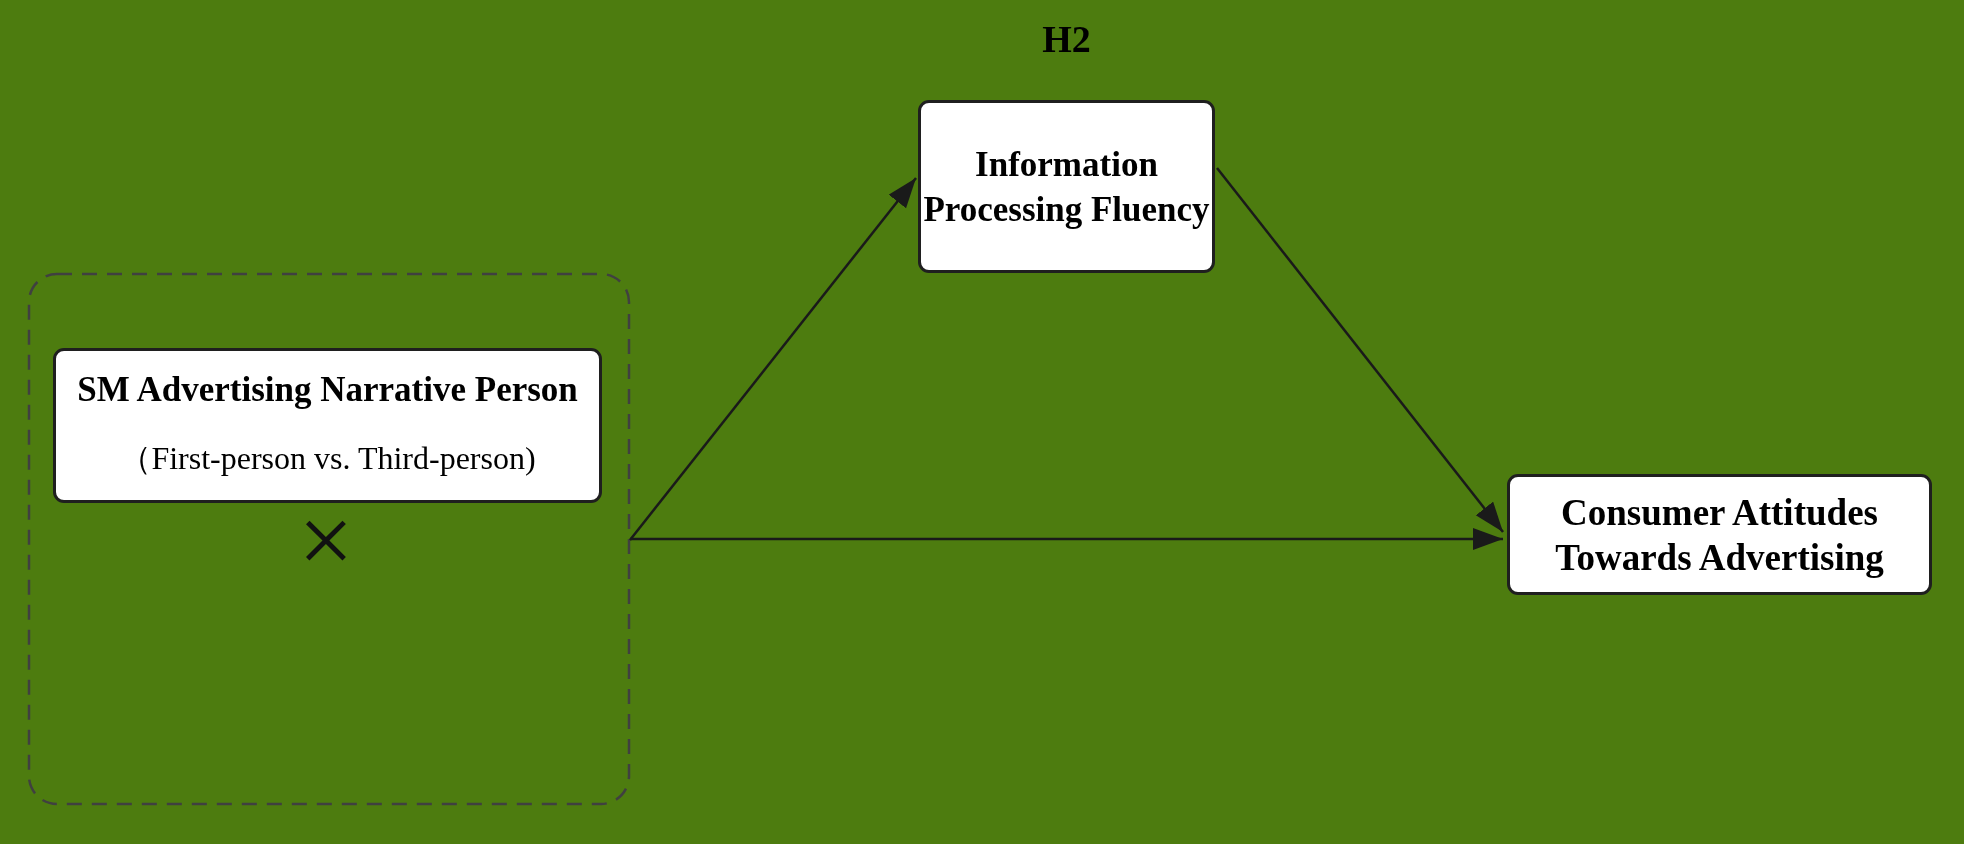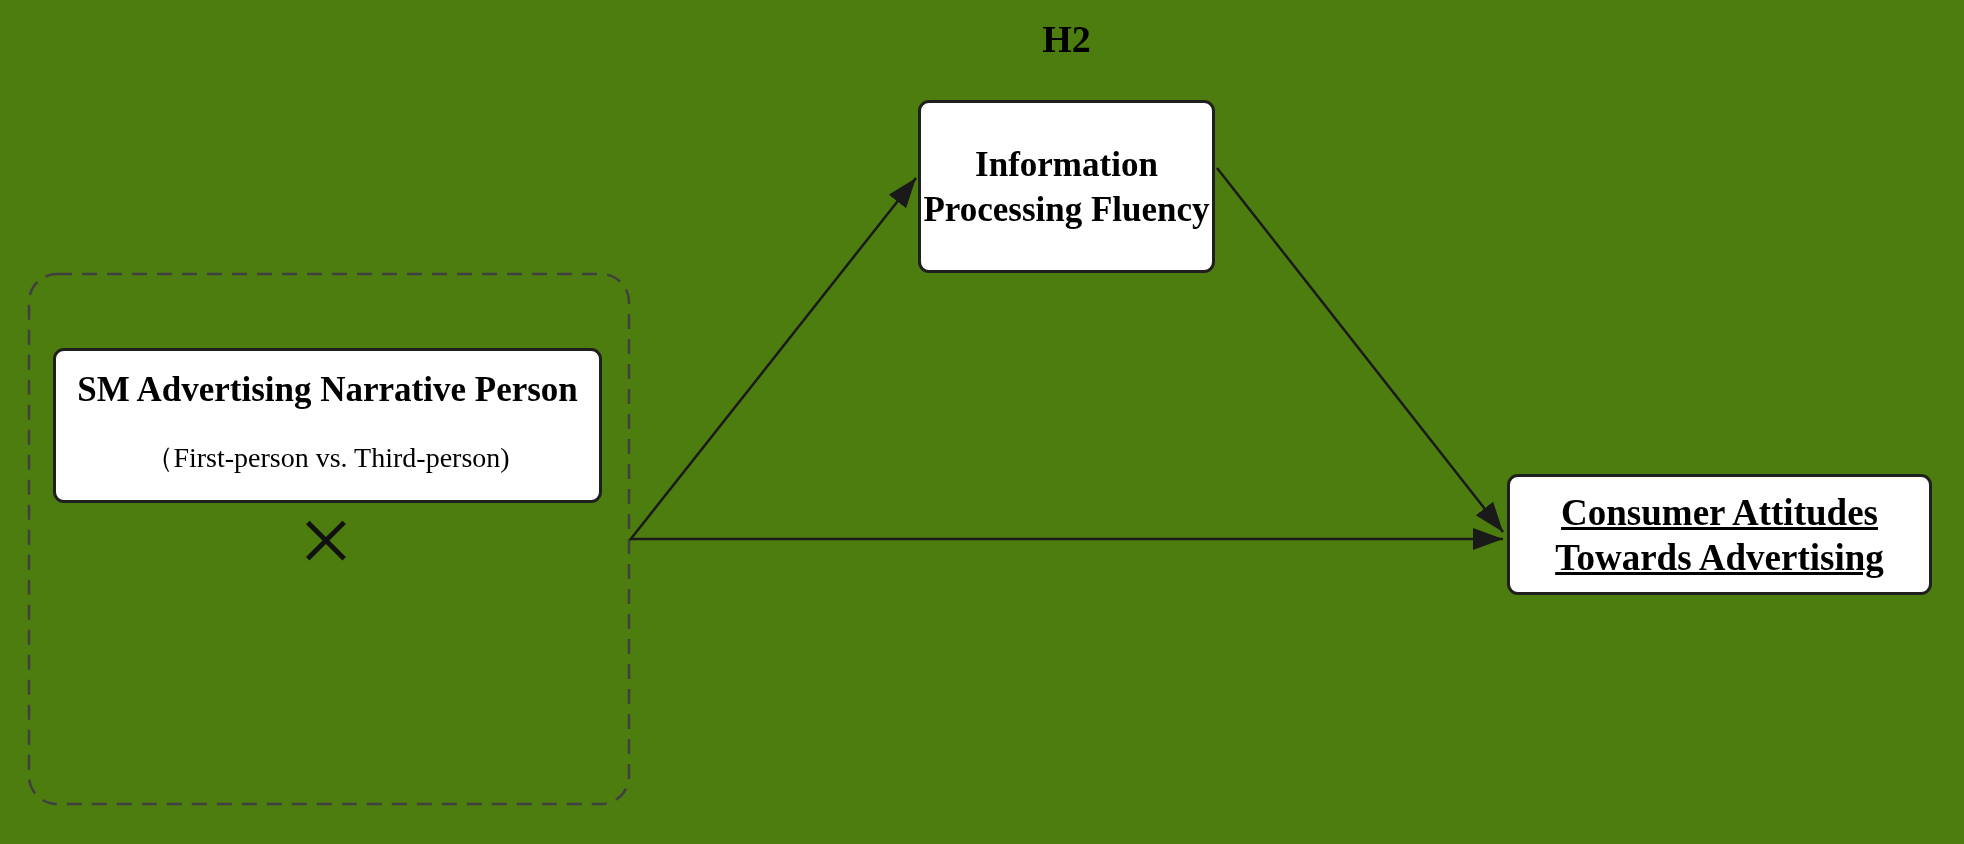--- a/index.html
+++ b/index.html
@@ -38,35 +38,35 @@
     padding: 18px 4px 22px 4px;
   }
   .iv-title {
     font-weight: bold;
     font-size: 35px;
     line-height: 42px;
     white-space: nowrap;
   }
   .iv-levels {
     font-weight: normal;
-    font-size: 28px;
+    font-size: 32px;
     line-height: 40px;
     white-space: nowrap;
   }
   .mediator-box {
     left: 918px; top: 77px;
     width: 297px; height: 173px; margin-top: 23px;
   }
   .mediator-box .node-label {
     font-size: 35px;
     line-height: 45px;
   }
   .dv-box {
     left: 1507px; top: 474px;
-    width: 425px; height: 121px; text-decoration: underline;
+    width: 425px; height: 121px;
   }
   .dv-box .node-label {
     font-size: 37px;
     line-height: 45px;
   }
   .iv-box-1 {
     left: 53px; top: 348px;
     width: 549px; height: 155px;
   }
   .iv-box-2 {

